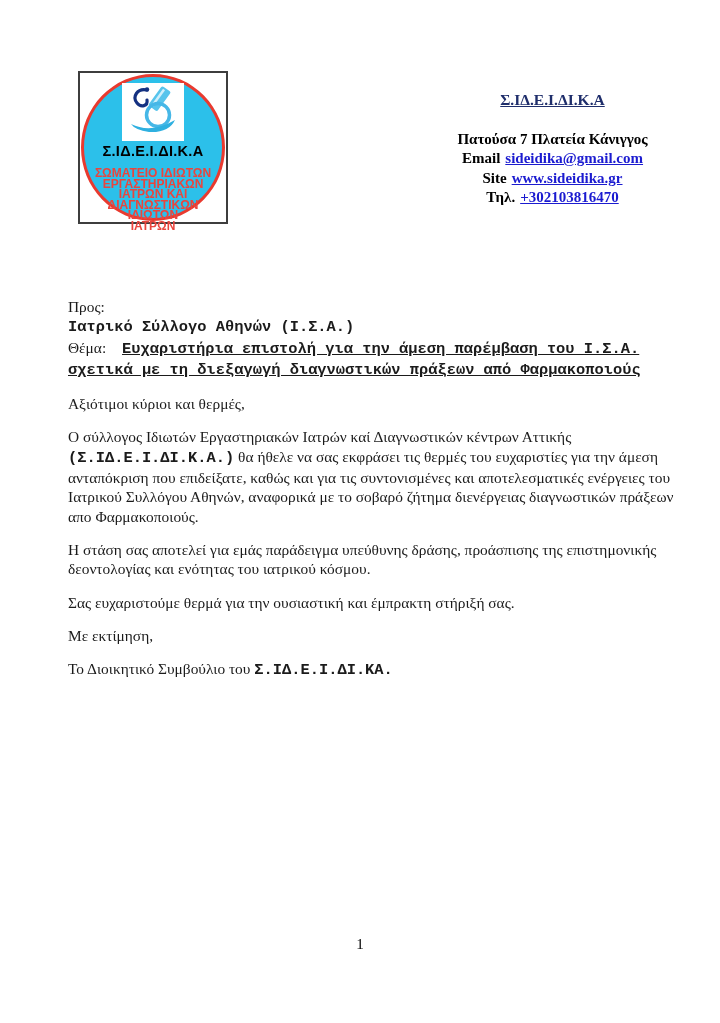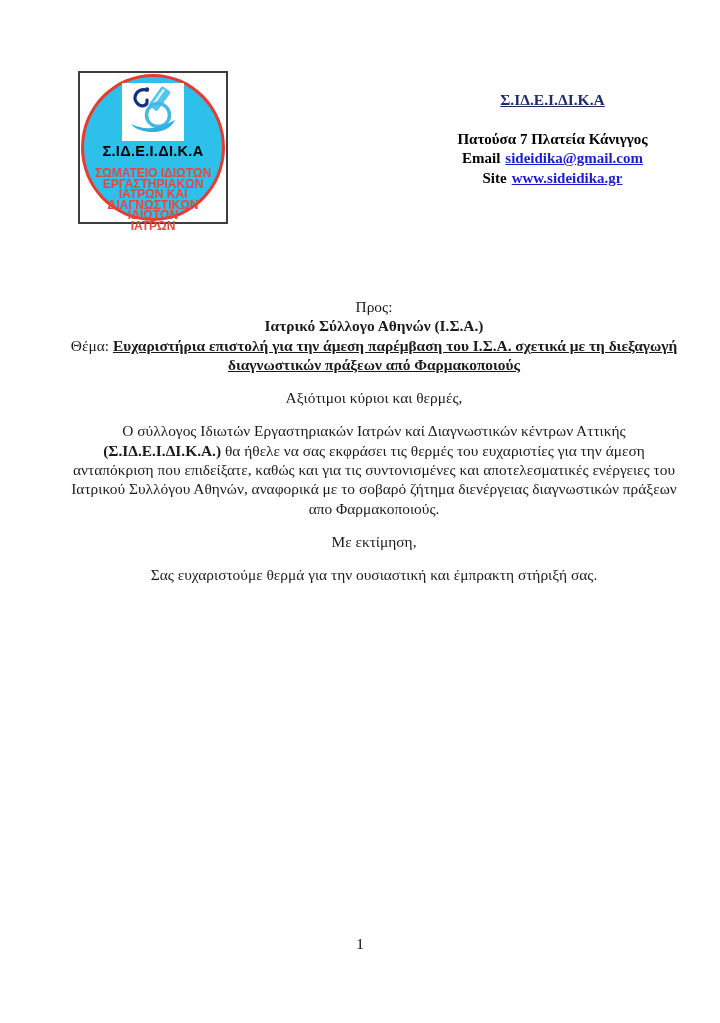--- a/index.html
+++ b/index.html
@@ -44,26 +44,26 @@
   .org-title { margin-bottom:19px; }
   .org-title span {
     color:var(--navy,#1f2e6b); text-decoration:underline; font-size:15.5px;
   }
   .lbl { margin-right:5px; }
   .link { color:var(--link,#1b1bd0); text-decoration:underline; cursor:pointer; }
 
   
   .letter {
     position:absolute; left:68px; top:297px; width:612px;
-    font-size:15.4px; line-height:19.3px;text-align:center;
+    font-size:15.4px; line-height:19.3px;
   }
   .lp { margin:0 0 14px 0; }
   .lp.tight { margin:0; }
-  .b { font-weight:bold; }
-  .u { text-decoration:underline; }
+  .b { font-weight:bold;font-family:Liberation Mono, monospace; }
+  .u { text-decoration:underline;margin-left:12px; }
 
   
   .page-num {
     position:absolute; left:0; right:0; top:936px; text-align:center;
     font-size:15px; color:#000;
   }
 </style>
 </head>
 <body>
 
@@ -99,27 +99,32 @@
     </div>
     <div>
       <span>Πατούσα 7 Πλατεία Κάνιγγος</span>
     </div>
     <div>
       <span class="lbl">Email</span><a class="link">sideidika@gmail.com</a>
     </div>
     <div>
       <span class="lbl">Site</span><a class="link">www.sideidika.gr</a>
     </div>
+    <div>
+      <span class="lbl">Τηλ.</span><a class="link">+302103816470</a>
+    </div>
   </div>
 
   <div class="letter">
     <p class="lp tight"><span>Προς:</span></p>
     <p class="lp tight"><span class="b">Ιατρικό Σύλλογο Αθηνών (Ι.Σ.Α.)</span></p>
     <p class="lp"><span>Θέμα: </span><span class="b u">Ευχαριστήρια επιστολή για την άμεση παρέμβαση του Ι.Σ.Α. σχετικά με τη διεξαγωγή διαγνωστικών πράξεων από Φαρμακοποιούς</span></p>
     <p class="lp"><span>Αξιότιμοι κύριοι και θερμές,</span></p>
     <p class="lp"><span>Ο σύλλογος Ιδιωτών Εργαστηριακών Ιατρών καί Διαγνωστικών κέντρων Αττικής </span><span class="b">(Σ.ΙΔ.Ε.Ι.ΔΙ.Κ.Α.)</span><span> θα ήθελε να σας εκφράσει τις θερμές του ευχαριστίες για την άμεση ανταπόκριση που επιδείξατε, καθώς και για τις συντονισμένες και αποτελεσματικές ενέργειες του Ιατρικού Συλλόγου Αθηνών, αναφορικά με το σοβαρό ζήτημα διενέργειας διαγνωστικών πράξεων απο Φαρμακοποιούς.</span></p>
+    <p class="lp"><span>Η στάση σας αποτελεί για εμάς παράδειγμα υπεύθυνης δράσης, προάσπισης της επιστημονικής δεοντολογίας και ενότητας του ιατρικού κόσμου.</span></p>
+    <p class="lp"><span>Σας ευχαριστούμε θερμά για την ουσιαστική και έμπρακτη στήριξή σας.</span></p>
     <p class="lp"><span>Με εκτίμηση,</span></p>
-    <p class="lp"><span>Σας ευχαριστούμε θερμά για την ουσιαστική και έμπρακτη στήριξή σας.</span></p>
+    <p class="lp tight"><span>Το Διοικητικό Συμβούλιο του </span><span class="b">Σ.ΙΔ.Ε.Ι.ΔΙ.ΚΑ.</span></p>
   </div>
 
   <div class="page-num">1</div>
 
 </div>
 
 </body></html>

